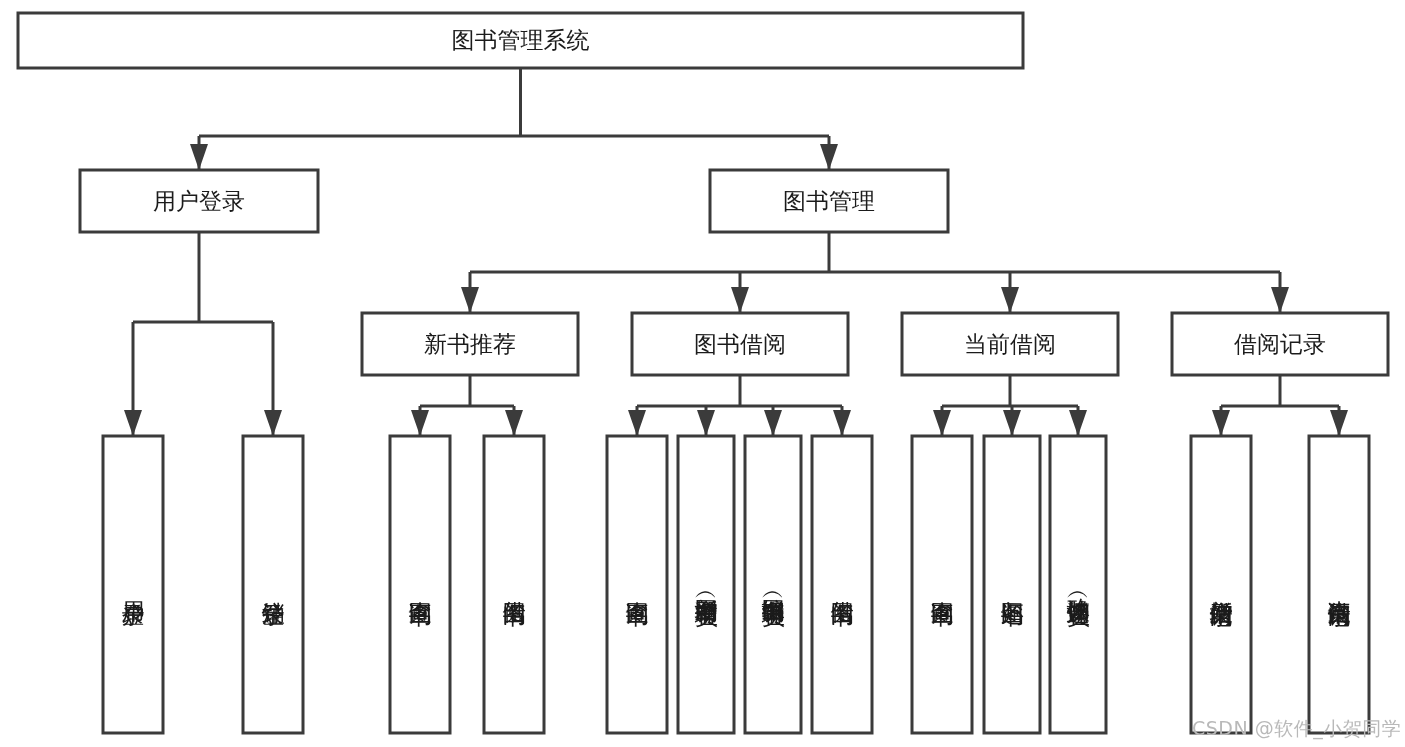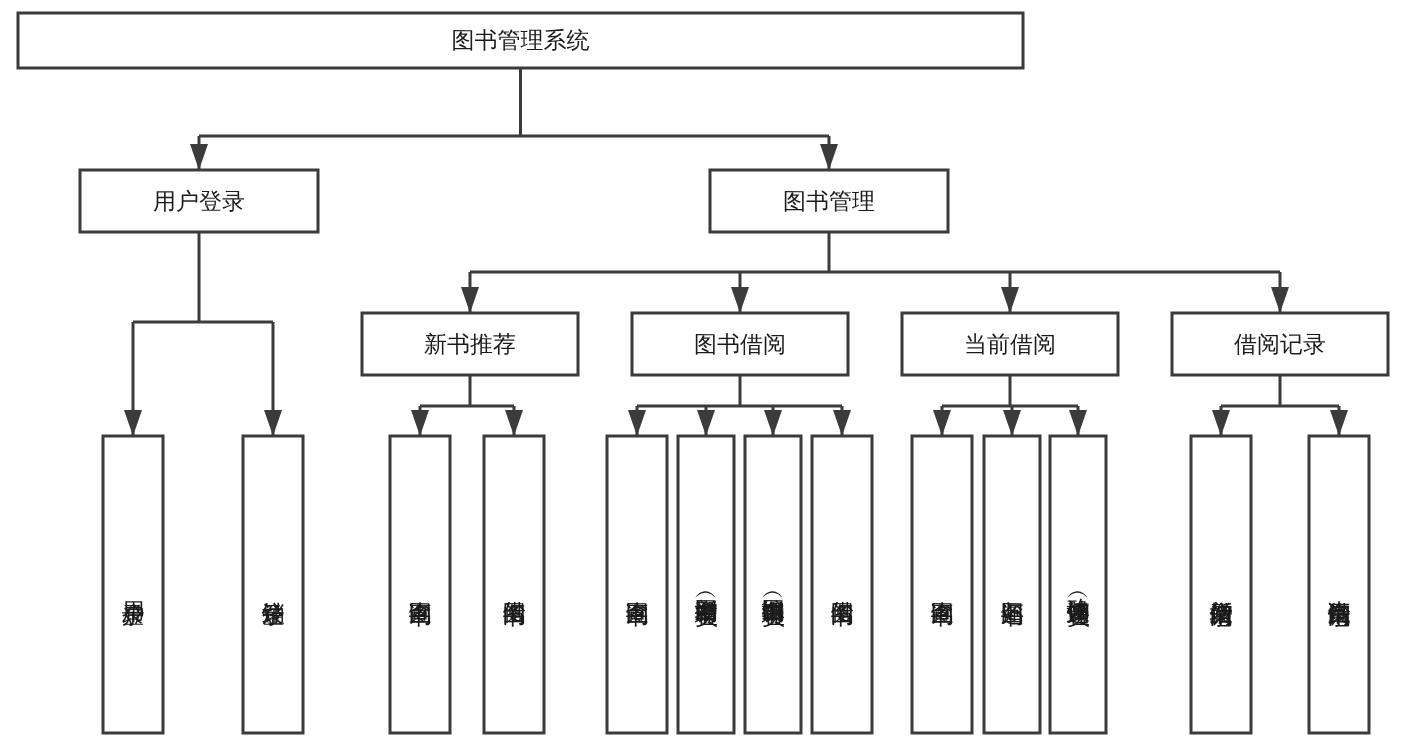--- a/index.html
+++ b/index.html
@@ -171,13 +171,14 @@
       <div class="node-label-v" style="left: 693px; top: 442px; width: 26px; height: 285px; display: flex; align-items: center; justify-content: center;">新增图书（管理员）</div>
       <div class="node-label-v" style="left: 760px; top: 442px; width: 26px; height: 285px; display: flex; align-items: center; justify-content: center;">编辑图书（管理员）</div>
       <div class="node-label-v" style="left: 829px; top: 442px; width: 26px; height: 285px; display: flex; align-items: center; justify-content: center;">借阅图书</div>
       <div class="node-label-v" style="left: 929px; top: 442px; width: 26px; height: 285px; display: flex; align-items: center; justify-content: center;">查询图书</div>
       <div class="node-label-v" style="left: 999px; top: 442px; width: 26px; height: 285px; display: flex; align-items: center; justify-content: center;">归还图书</div>
       <div class="node-label-v" style="left: 1065px; top: 442px; width: 26px; height: 285px; display: flex; align-items: center; justify-content: center;">确认归还（管理员）</div>
       <div class="node-label-v" style="left: 1208px; top: 442px; width: 26px; height: 285px; display: flex; align-items: center; justify-content: center;">新增借阅记录</div>
       <div class="node-label-v" style="left: 1326px; top: 442px; width: 26px; height: 285px; display: flex; align-items: center; justify-content: center;">查询借阅记录</div>
     </div>
 
+  <div class="watermark" style="left: 1192px; top: 716px;">CSDN @软件_小贺同学</div>
 </div>
 
 </body></html>

